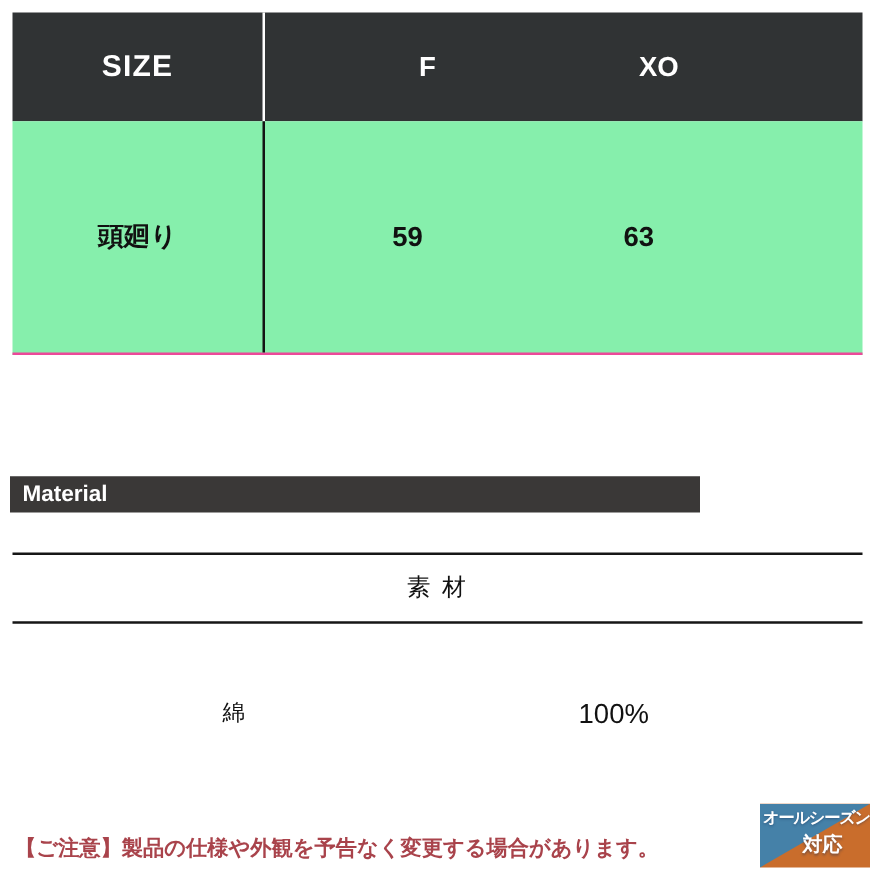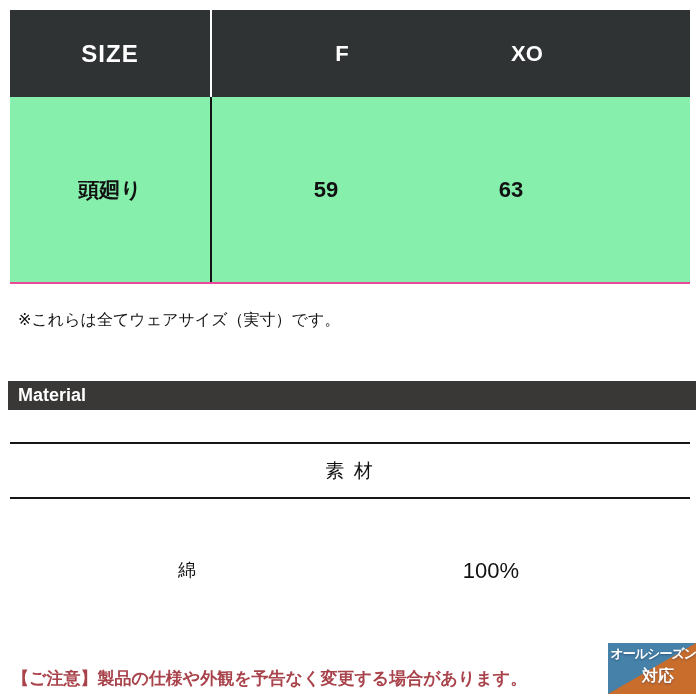--- a/index.html
+++ b/index.html
@@ -18,21 +18,21 @@
   .size-body{position:absolute;left:0;top:87px;width:680px;height:185px;border-bottom:2px solid #ec4899;background:#86efac;text-decoration:underline;}
   .size-body .divider{position:absolute;left:200px;top:0;width:2px;height:185px;background:#141414;}
   .size-body .cell{position:absolute;top:0;height:185px;line-height:185px;font-weight:bold;color:#111;}
   .row-label{left:0;width:200px;text-align:center;font-size:21px;}
   .val-f{left:316px;transform:translateX(-50%);font-size:22px;}
   .val-xo{left:501px;transform:translateX(-50%);font-size:22px;}
   
   .notes{position:absolute;left:18px;top:303px;font-size:16px;line-height:33px;color:#141414;}
   .notes p{margin:0;}
   
-  .material-bar{position:absolute;left:8px;top:381px;width:688px;height:29px;background:#3a3837;}
+  .material-bar{position:absolute;left:8px;top:381px;width:552px;height:29px;background:#3a3837;}
   .material-bar span{display:block;padding-left:10px;line-height:29px;color:#ffffff;font-weight:bold;font-size:18px;}
   
   .rule{position:absolute;left:10px;width:680px;height:2px;background:#161616;}
   .rule-top{top:442px;}
   .rule-bottom{top:497px;}
   .material-col-header{position:absolute;left:10px;top:455px;width:680px;height:32px;line-height:32px;text-align:center;font-size:19px;letter-spacing:2px;color:#111;}
   .mat-name{position:absolute;left:187px;top:558px;transform:translateX(-50%);font-size:18px;color:#111;}
   .mat-pct{position:absolute;left:491px;top:558px;transform:translateX(-50%);font-size:22px;color:#111;}
   
   .caution{position:absolute;left:12px;top:667px;font-size:17px;font-weight:bold;color:#a9434b;}
@@ -59,21 +59,20 @@
     </div>
     <div class="size-body">
       <span class="cell row-label">頭廻り</span>
       <span class="cell val-f">59</span>
       <span class="cell val-xo">63</span>
       <div class="divider"></div>
     </div>
   </div>
 
   <div class="notes">
-    <p>※これらは全てウェアサイズ（実寸）です。</p>
   </div>
 
   <div class="material-bar">
     <span>Material</span>
   </div>
 
   <div class="rule rule-top"></div>
   <div class="material-col-header">素 材</div>
   <div class="rule rule-bottom"></div>
 

